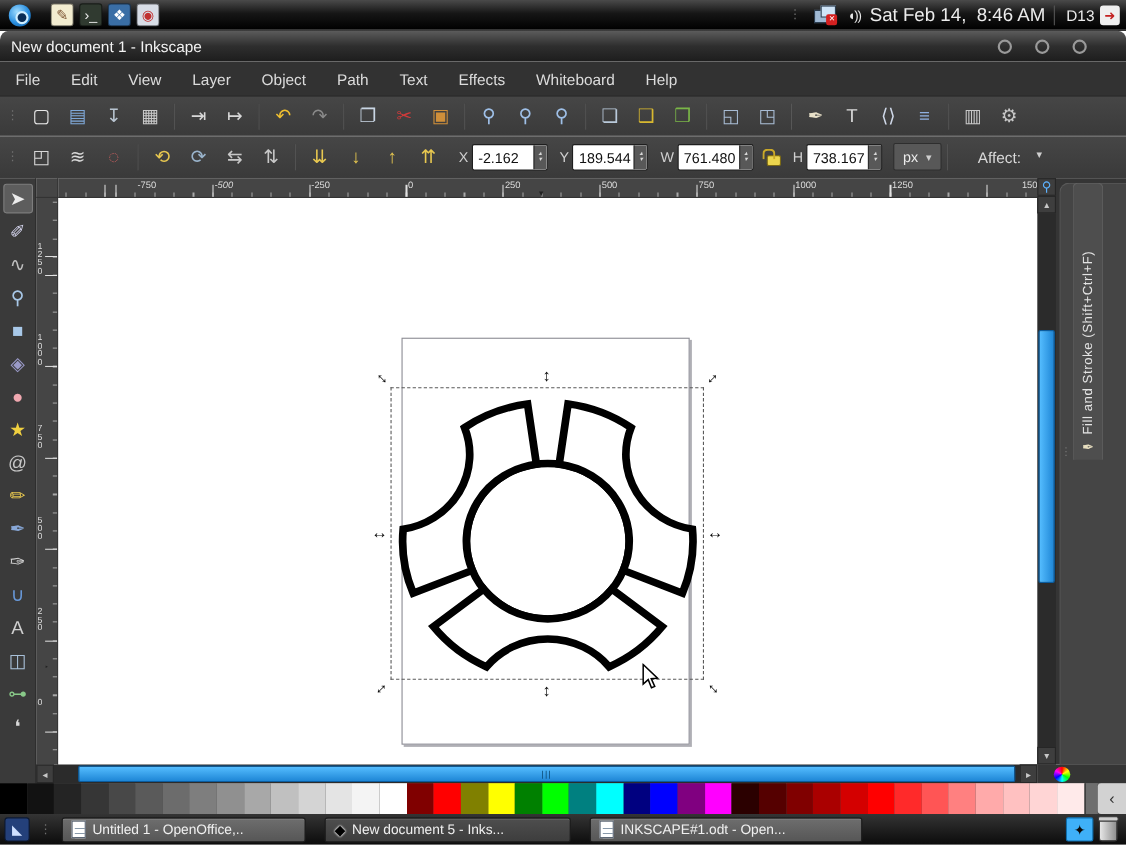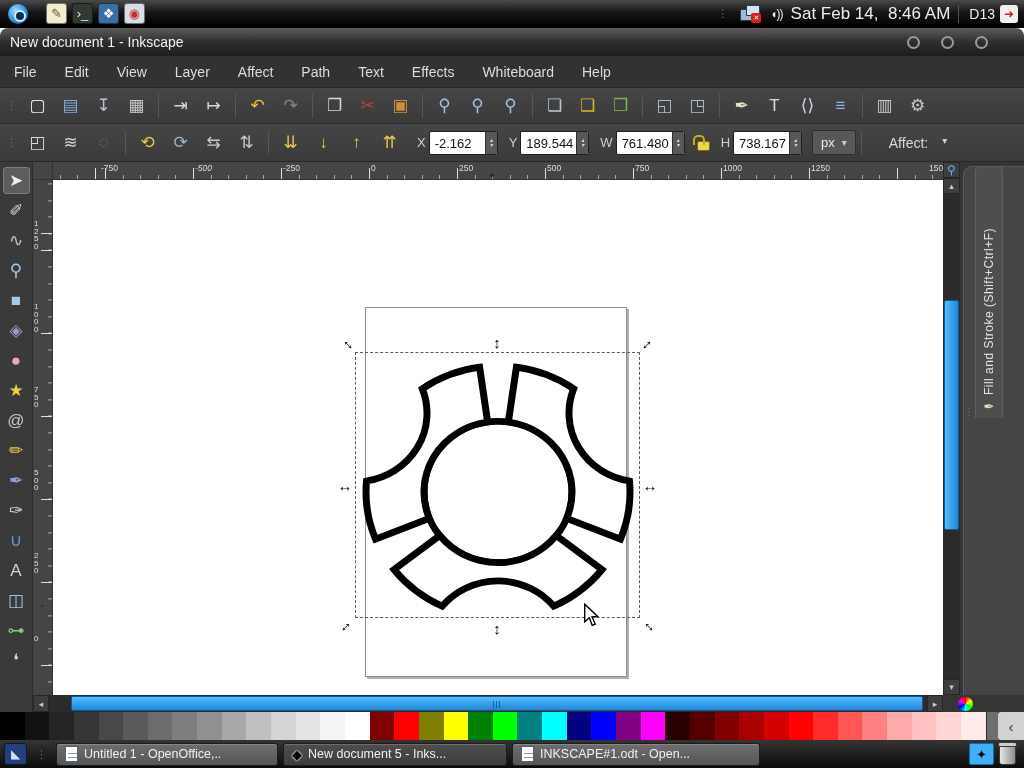--- a/index.html
+++ b/index.html
@@ -146,21 +146,21 @@
     <span class="winbtn"></span>
     <span class="winbtn"></span>
   </span>
 </div>
 
 <div id="menubar">
     <div class="mb-item">File</div>
     <div class="mb-item">Edit</div>
     <div class="mb-item">View</div>
     <div class="mb-item">Layer</div>
-    <div class="mb-item">Affect</div>
+    <div class="mb-item">Object</div>
     <div class="mb-item">Path</div>
     <div class="mb-item">Text</div>
     <div class="mb-item">Effects</div>
     <div class="mb-item">Whiteboard</div>
     <div class="mb-item">Help</div>
   </div>
 
 <div id="commandbar" class="tbar">
   <span class="grip">⋮</span>
 <span class="tb-icon" style="color: rgb(232, 232, 232);">▢</span>
@@ -275,21 +275,21 @@
     <div class="tool" style="color: rgb(104, 152, 216);">∪</div>
     <div class="tool" style="color: rgb(207, 207, 207);">A</div>
     <div class="tool" style="color: rgb(168, 192, 216);">◫</div>
     <div class="tool" style="color: rgb(136, 200, 136);">⊶</div>
     <div class="tool" style="color: rgb(216, 216, 216);">❛</div>
   </div>
 
 <div id="ruler-corner"></div>
 <div id="hruler">
   <span id="hr-marker" style="left:437px">▾</span>
-<span class="hr-lab" style="left: 48px;">-750</span>
+<span class="hr-lab" style="left: 72px;">-750</span>
     <span class="hr-lab" style="left: 142px; font-style: italic;">-500</span>
     <span class="hr-lab" style="left: 230px;">-250</span>
     <span class="hr-lab" style="left: 318px;">0</span>
     <span class="hr-lab" style="left: 406px;">250</span>
     <span class="hr-lab" style="left: 494px;">500</span>
     <span class="hr-lab" style="left: 582px;">750</span>
     <span class="hr-lab" style="left: 670px;">1000</span>
     <span class="hr-lab" style="left: 758px;">1250</span>
     <span class="hr-lab" style="left: 876px;">1500</span>
   </div>
@@ -403,21 +403,21 @@
       <span class="swatch" style="background: rgb(255, 213, 213);"></span>
       <span class="swatch" style="background: rgb(255, 234, 234);"></span>
     </span>
   <span id="pal-spacer"></span>
   <span id="pal-collapse">‹</span>
 </div>
 
 <div id="taskbar">
   <span id="show-desktop">◣</span>
   <span class="grip">⋮</span>
-  <span id="task-buttons" style="display:flex;gap:5px">
+  <span id="task-buttons" style="display:flex;gap:17px">
       <span class="task" style="width: 222px; background: linear-gradient(rgb(110, 110, 110), rgb(86, 86, 86));">
         <span class="doc-ico"></span>
         <span>Untitled 1 - OpenOffice,..</span>
       </span>
       <span class="task" style="width: 224px; background: linear-gradient(rgb(78, 78, 78), rgb(61, 61, 61));">
         <span class="ink-ico">◆</span>
         <span>New document 5 - Inks...</span>
       </span>
       <span class="task" style="width: 248px; background: linear-gradient(rgb(110, 110, 110), rgb(86, 86, 86));">
         <span class="doc-ico"></span>

